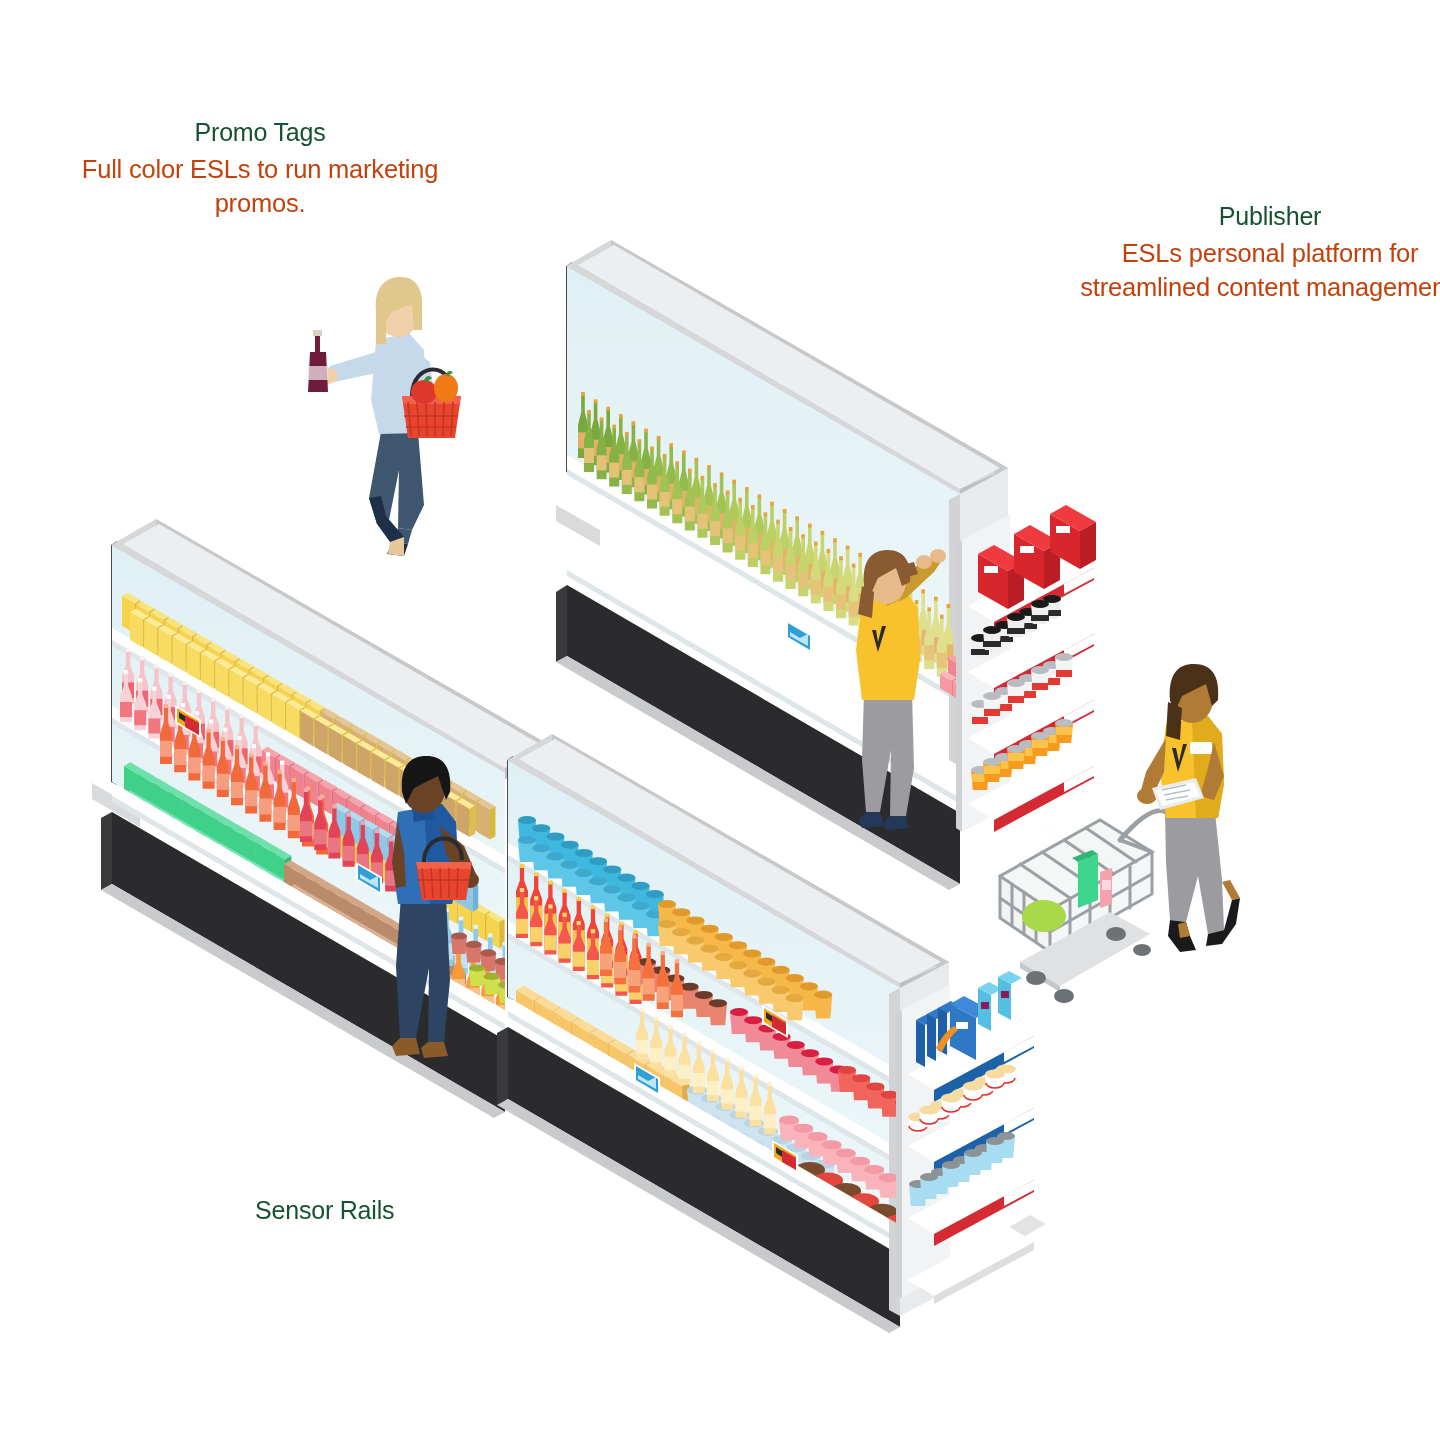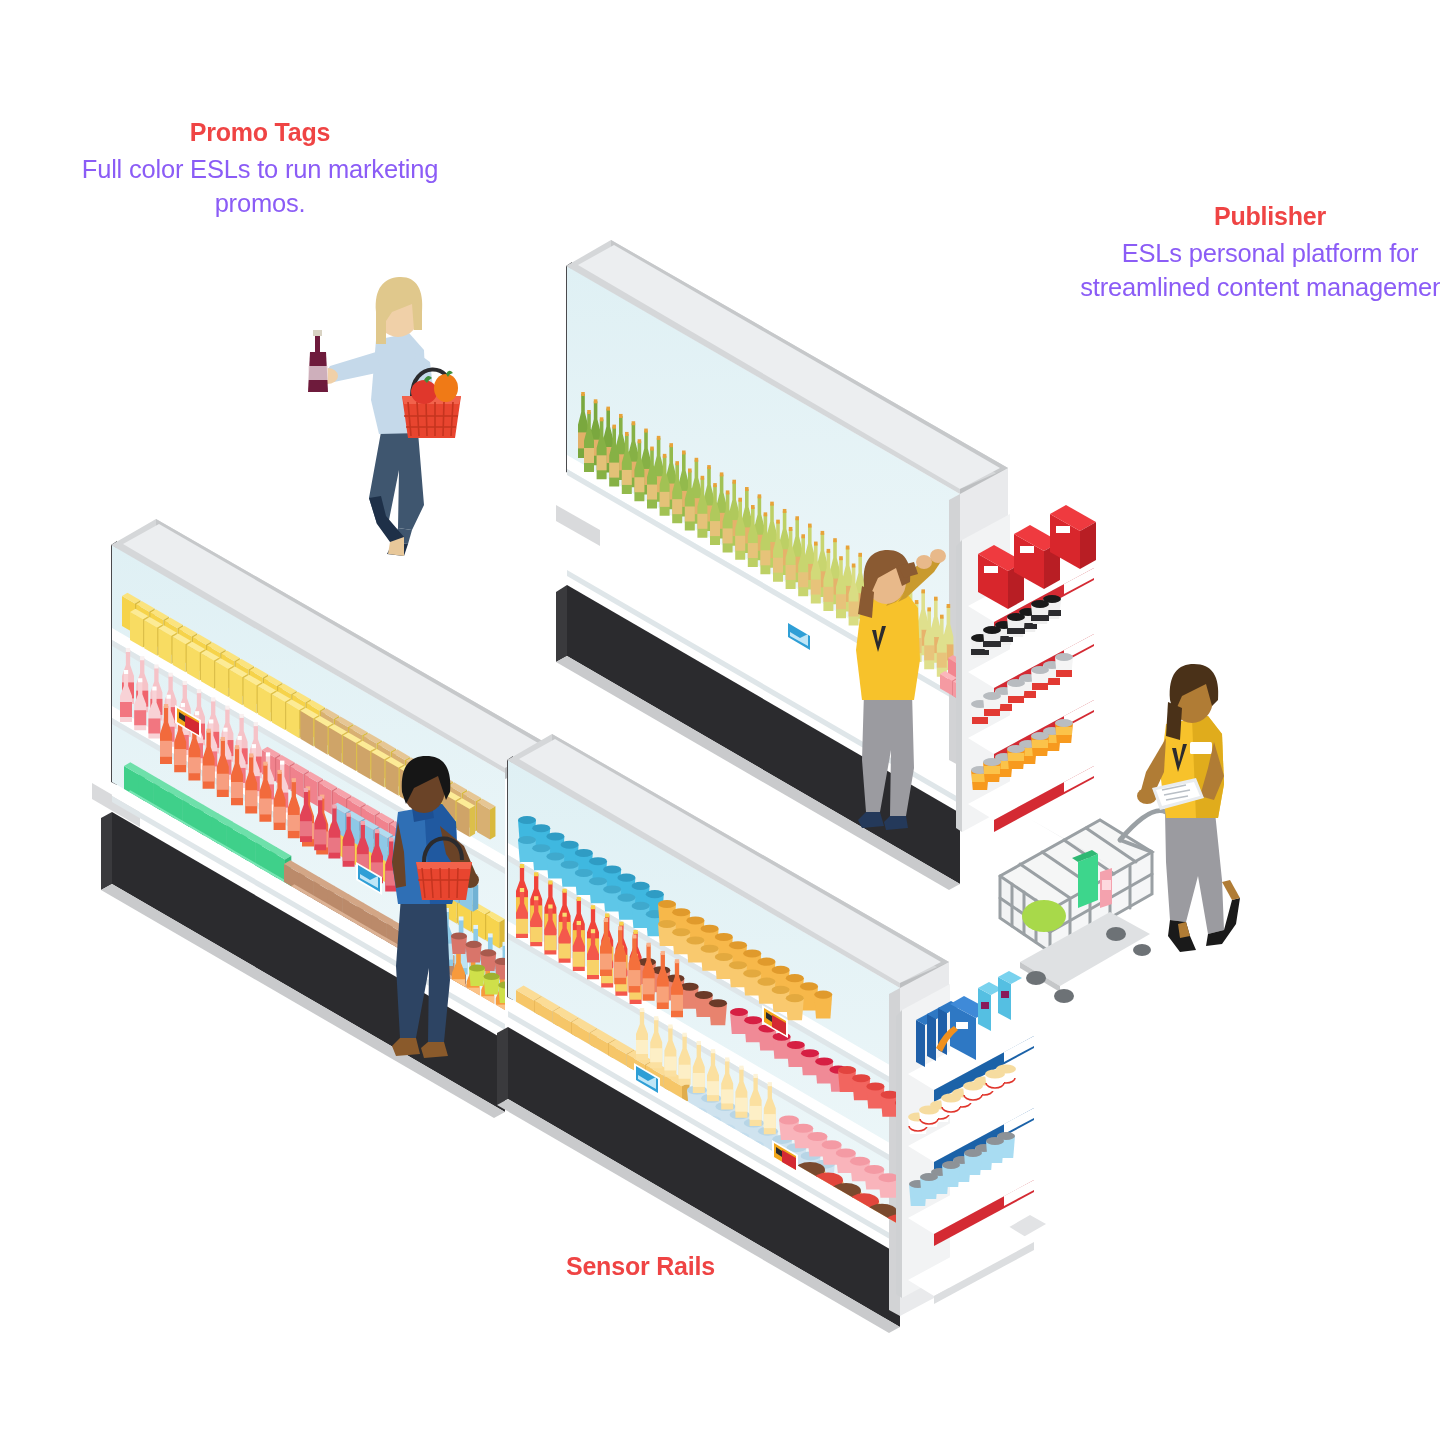--- a/index.html
+++ b/index.html
@@ -4,29 +4,29 @@
 <style>
   html,body{margin:0;padding:0;background:#ffffff;}
   body{width:1440px;height:1440px;overflow:hidden;
        font-family:"Liberation Sans","DejaVu Sans",sans-serif;
        -webkit-font-smoothing:antialiased;}
   #stage{position:relative;width:1440px;height:1440px;background:#fff;}
 
   
   .callout{position:absolute;}
   .callout .c-title{
-      font-size:25px;font-weight:bold;letter-spacing:-0.2px;
-      color:#ef4444;margin:0 0 6px 0;line-height:1.15;}
+      font-size:25px;font-weight:normal;letter-spacing:-0.2px;
+      color:#14532d;margin:0 0 6px 0;line-height:1.15;}
   .callout .c-body{
-      font-size:25.5px;font-weight:400;color:#8b5cf6;
+      font-size:25.5px;font-weight:400;color:#c2410c;
       line-height:1.33;margin:0;letter-spacing:-0.2px;}
 
   #callout-promo{left:60px;top:118px;width:400px;text-align:center;}
   #callout-publisher{left:1080px;top:202px;width:380px;text-align:center;}
-  #callout-sensor{left:255px;top:1252px;width:460px;text-align:right;}
+  #callout-sensor{left:255px;top:1196px;width:460px;text-align:left;}
 
   
   #art{position:absolute;left:0;top:0;width:1440px;height:1440px;}
 </style>
 </head>
 <body>
 
 <div id="stage">
 
   <svg id="art" viewBox="0 0 1440 1440">

